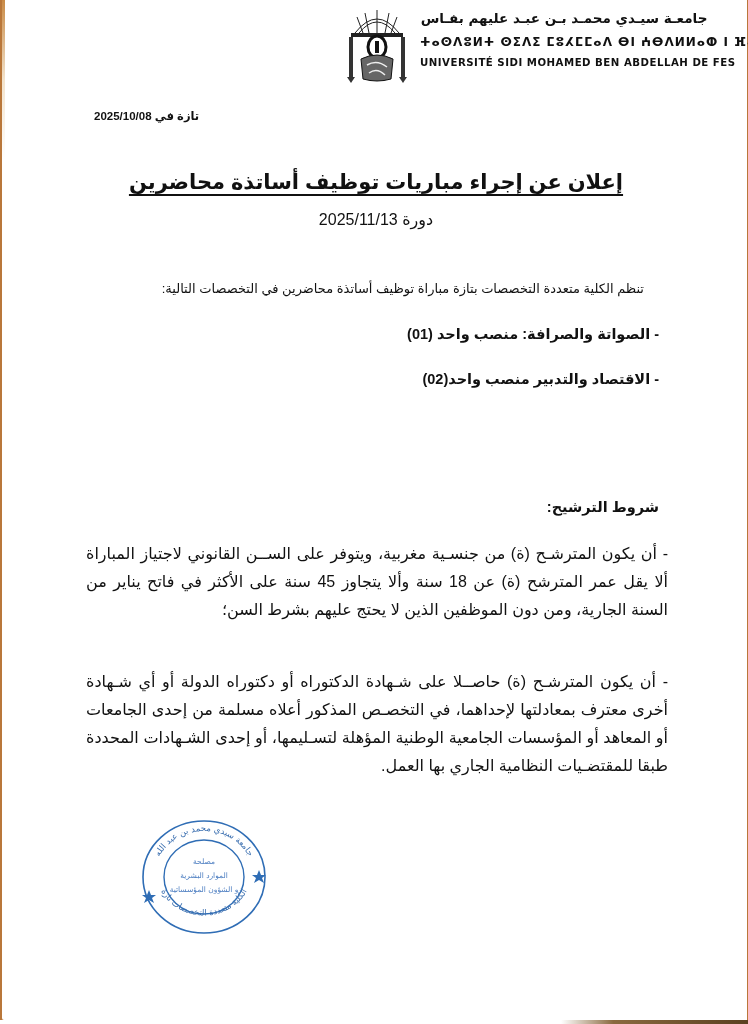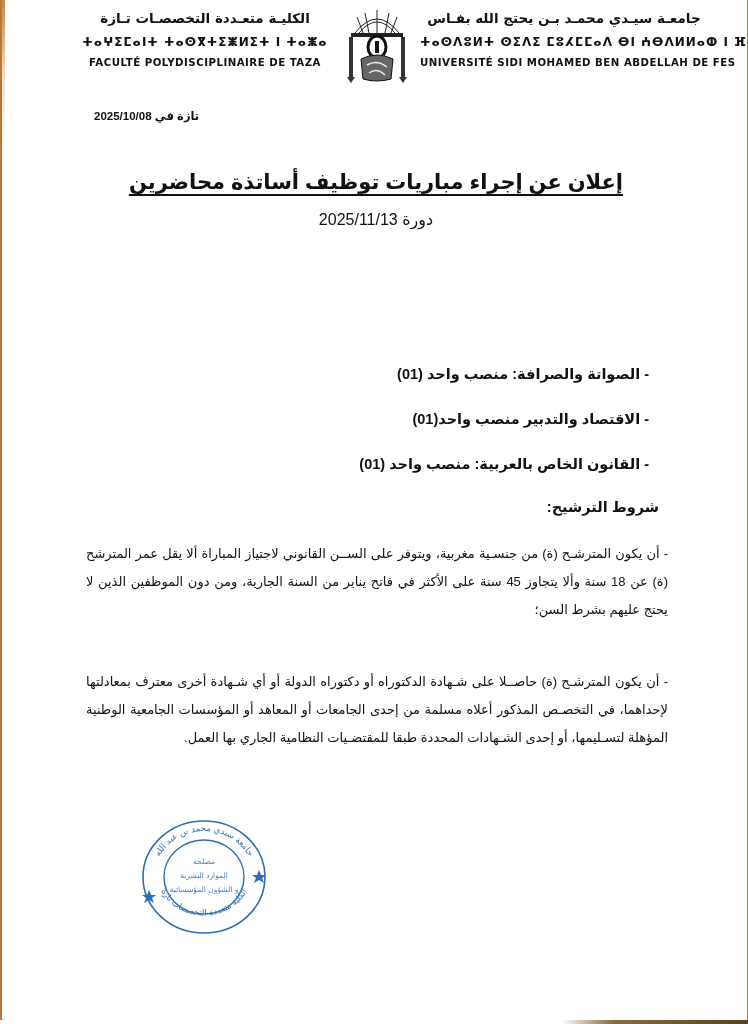--- a/index.html
+++ b/index.html
@@ -79,91 +79,86 @@
     }
     .title span { text-decoration: underline; text-underline-offset: 5px; text-decoration-thickness: 2px; }
     .session {
       position: absolute; left: 0; width: 748px; top: 210px;
       text-align: center; font-size: 16px;
       direction: rtl;
     }
 
     .rtl-block { position: absolute; direction: rtl; text-align: right; white-space: nowrap; }
     .intro { right: 103px; top: 281px; font-size: 13px; }
-    .spec { right: 98px; font-weight: bold; font-size: 14.5px; margin-top: 40px; }
+    .spec { right: 88px; font-weight: bold; font-size: 14.5px; }
     .spec-1 { top: 326px; }
     .spec-2 { top: 371px; }
     .spec-3 { top: 416px; }
     .spec-4 { top: 459px; font-size: 12.5px; }
     .spec-4 .ar-part { font-weight: normal; font-size: 12.5px; }
 
     .cond-title {
       position: absolute; right: 88px; top: 499px;
       font-weight: bold; font-size: 14.5px; direction: rtl;
       text-underline-offset: 4px;
     }
     .para {
       position: absolute; left: 84px; width: 582px;
       direction: rtl; text-align: justify;
       text-align-last: right;
-      font-size: 13px; line-height: 28px;
+      font-size: 16px; line-height: 28px;
     }
     .para-1 { top: 540px; }
     .para-2 { top: 668px; }
 
     .stamp {
       position: absolute; left: 138px; top: 818px; width: 128px; height: 118px;
     }
   </style>
 </head>
 <body>
 
 <div class="page">
   <div class="edge-left"></div>
 
-  <div class="hdr-left">
-    <div class="hdr-ar">الكليـة متعـددة التخصصـات تـازة</div>
-    <div class="hdr-tif">ⵜⴰⵖⵉⵎⴰⵏⵜ ⵜⴰⵙⴳⵜⵉⵥⵍⵉⵜ ⵏ ⵜⴰⵥⴰ</div>
-    <div class="hdr-fr">FACULTÉ POLYDISCIPLINAIRE DE TAZA</div>
-  </div>
 
   <svg class="logo" viewBox="0 0 68 76">
     <g fill="none" stroke="#222" stroke-width="1">
       <path d="M12 26 Q34 -2 56 26"></path>
       <path d="M16 26 Q34 4 52 26"></path>
       <path d="M20 26 L14 10 M26 26 L22 6 M34 26 L34 3 M42 26 L46 6 M48 26 L54 10"></path>
     </g>
     <rect x="8" y="26" width="52" height="4" fill="#222"></rect>
     <rect x="6" y="30" width="4" height="40" fill="#333"></rect>
     <rect x="58" y="30" width="4" height="40" fill="#333"></rect>
     <polygon points="4,70 12,70 8,76" fill="#333"></polygon>
     <polygon points="56,70 64,70 60,76" fill="#333"></polygon>
     <ellipse cx="34" cy="40" rx="9" ry="11" fill="none" stroke="#111" stroke-width="3"></ellipse>
     <rect x="32" y="34" width="4" height="12" fill="#111"></rect>
     <path d="M18 52 Q34 44 50 52 L48 72 Q34 76 20 72 Z" fill="#666" stroke="#111" stroke-width="1"></path>
     <path d="M24 58 Q34 52 44 60 M26 66 Q34 60 42 68" stroke="#eee" stroke-width="1.5" fill="none"></path>
   </svg>
 
   <div class="hdr-right">
-    <div class="hdr-ar">جامعـة سيـدي محمـد بـن يحتج الله بفـاس</div>
+    <div class="hdr-ar">جامعـة سيـدي محمـد بـن عبـد عليهم بفـاس</div>
     <div class="hdr-tif">ⵜⴰⵙⴷⵓⵍⵜ ⵙⵉⴷⵉ ⵎⵓⵃⵎⵎⴰⴷ ⴱⵏ ⵄⴱⴷⵍⵍⴰⵀ ⵏ ⴼⴰⵙ</div>
     <div class="hdr-fr">UNIVERSITÉ SIDI MOHAMED BEN ABDELLAH DE FES</div>
   </div>
 
   <div class="place-date">تازة في 2025/10/08</div>
 
   <div class="title">
     <span>إعلان عن إجراء مباريات توظيف أساتذة محاضرين</span>
   </div>
   <div class="session">دورة 2025/11/13</div>
 
+  <div class="rtl-block intro">تنظم الكلية متعددة التخصصات بتازة مباراة توظيف أساتذة محاضرين في التخصصات التالية:</div>
 
   <div class="rtl-block spec spec-1">- الصواتة والصرافة: منصب واحد (01)</div>
-  <div class="rtl-block spec spec-2">- الاقتصاد والتدبير منصب واحد(01)</div>
-  <div class="rtl-block spec spec-3">- القانون الخاص بالعربية: منصب واحد (01)</div>
+  <div class="rtl-block spec spec-2">- الاقتصاد والتدبير منصب واحد(02)</div>
 
   <div class="cond-title">شروط الترشيح:</div>
 
   <div class="para para-1">- أن يكون المترشـح (ة) من جنسـية مغربية، ويتوفر على الســن القانوني لاجتياز المباراة ألا يقل عمر المترشح (ة) عن 18 سنة وألا يتجاوز 45 سنة على الأكثر في فاتح يناير من السنة الجارية، ومن دون الموظفين الذين لا يحتج عليهم بشرط السن؛</div>
   <div class="para para-2">- أن يكون المترشـح (ة) حاصــلا على شـهادة الدكتوراه أو دكتوراه الدولة أو أي شـهادة أخرى معترف بمعادلتها لإحداهما، في التخصـص المذكور أعلاه مسلمة من إحدى الجامعات أو المعاهد أو المؤسسات الجامعية الوطنية المؤهلة لتسـليمها، أو إحدى الشـهادات المحددة طبقا للمقتضـيات النظامية الجاري بها العمل.</div>
 
   <svg class="stamp" viewBox="0 0 128 118">
     <defs>
       <path id="stampTop" d="M14 59 A50 46 0 0 1 114 59"></path>
       <path id="stampBot" d="M18 66 A48 44 0 0 0 110 66"></path>

